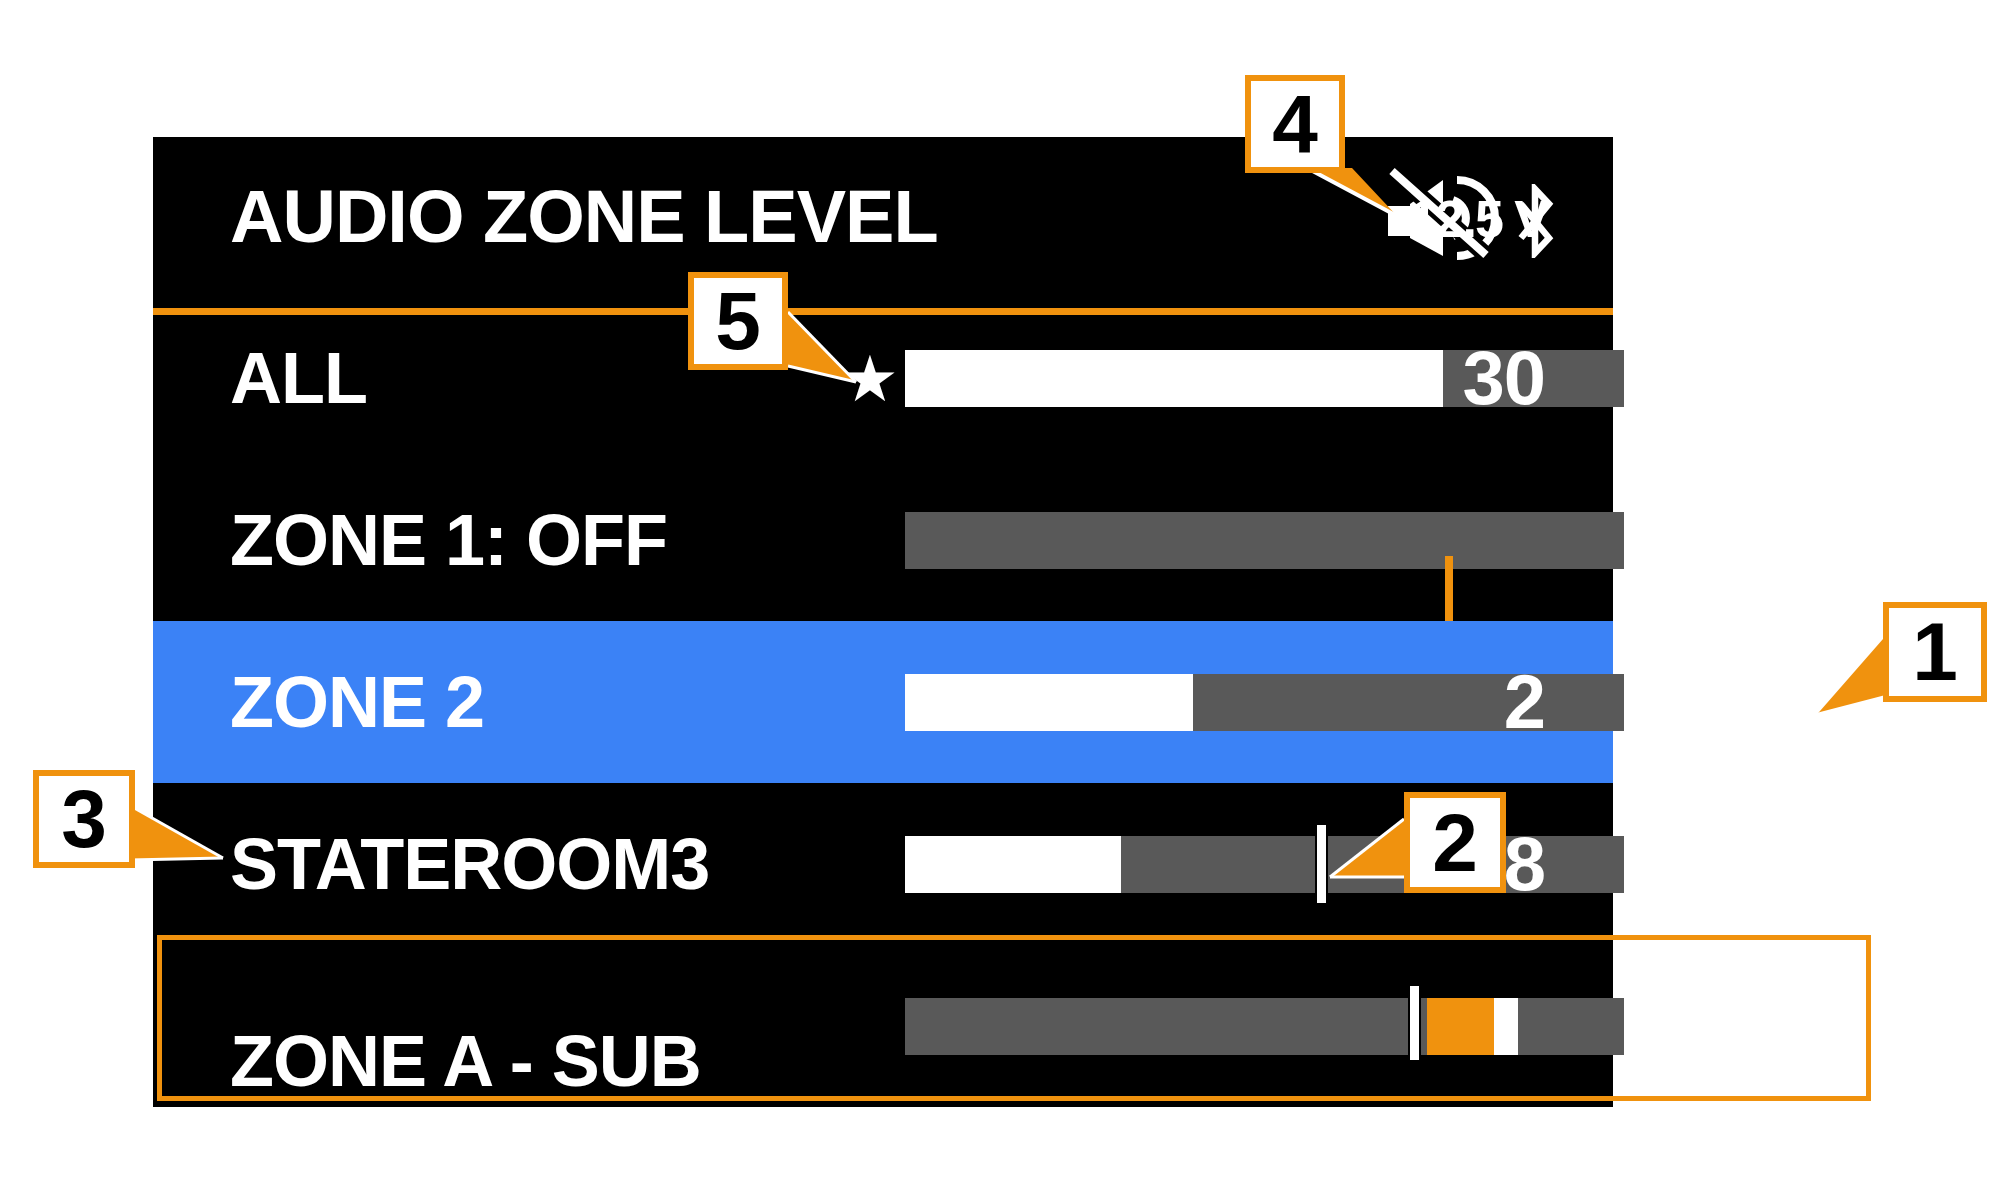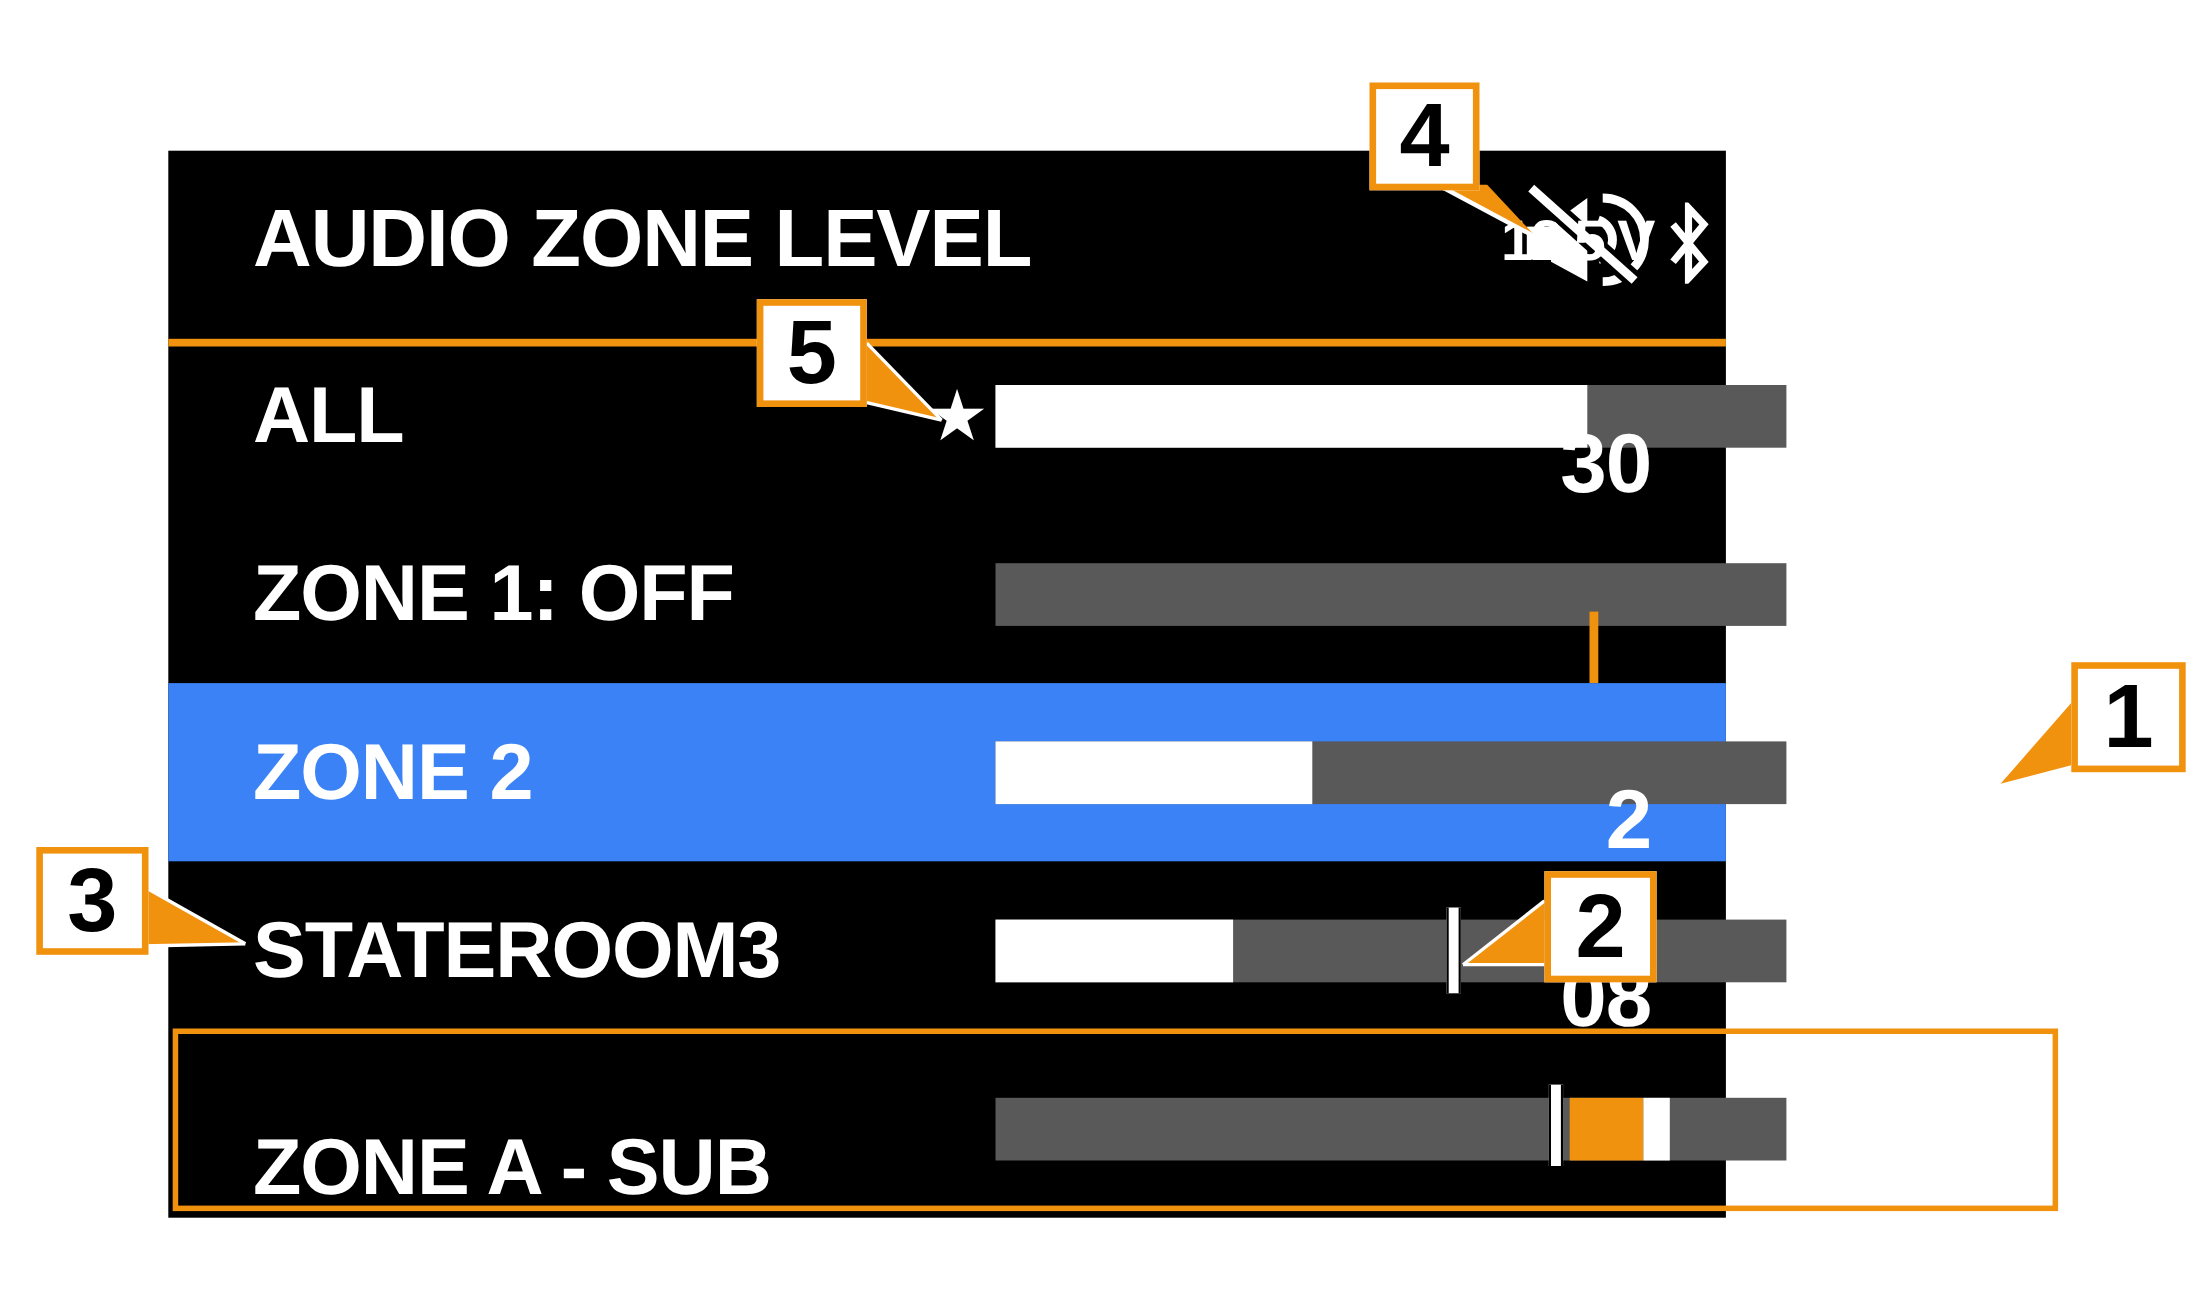--- a/index.html
+++ b/index.html
@@ -1,20 +1,20 @@
 <!DOCTYPE html>
 <html><head>
 <meta charset="utf-8">
 <style>
   html,body{margin:0;padding:0;background:#fff;}
   .stage{position:relative;width:2000px;height:1181px;background:#ffffff;
          font-family:"Liberation Sans",sans-serif;overflow:hidden;}
 
   
-  .panel{position:absolute;left:153px;top:137px;width:1416px;height:970px;background:#000;}
+  .panel{position:absolute;left:153px;top:137px;width:1416px;height:970px;background:#000;padding-left:44px;}
 
   .hdr-title{position:absolute;left:77px;top:40px;font-size:74px;font-weight:bold;
              color:#fff;letter-spacing:-1px;line-height:80px;white-space:nowrap;}
   .voltage{position:absolute;right:66px;top:44px;font-size:52px;font-weight:bold;
            color:#fff;letter-spacing:-2px;line-height:76px;}
   .icon-svg{position:absolute;}
   .mute-svg{left:1222px;top:20px;}
   .bt-svg{left:1360px;top:47px;}
 
   .divider{position:absolute;left:0;top:171px;width:100%;height:7px;background:#F0920E;}
@@ -25,21 +25,21 @@
   .r0{top:160px}.r1{top:322px}.r2{top:484px}.r3{top:646px}.r4{top:808px}
 
   .row-label{position:absolute;left:77px;top:39px;font-size:72px;font-weight:bold;
              color:#fff;letter-spacing:-1px;line-height:84px;white-space:nowrap;}
   .r4 .row-label{top:34px;margin-top:40px;}
 
   .slider{position:absolute;left:752px;top:53px;width:719px;height:57px;background:#595959;}
   .fill{position:absolute;left:0;top:0;height:100%;background:#ffffff;}
 
   .value{position:absolute;right:68px;top:39px;font-size:76px;font-weight:bold;
-         color:#fff;letter-spacing:-1px;line-height:84px;text-align:right;margin-top:44px;}
+         color:#fff;letter-spacing:-1px;line-height:84px;text-align:right;}
 
   .star{position:absolute;left:682px;top:46px;width:70px;height:72px;color:#fff;
         font-size:64px;line-height:72px;text-align:center;
         font-family:"DejaVu Sans",sans-serif;}
 
   .z1-marker{position:absolute;left:1292px;top:97px;width:8px;height:65px;background:#F0920E;}
   .tick-marker{position:absolute;width:13px;background:#fff;border-left:2px solid #000;
                border-right:2px solid #000;box-sizing:border-box;}
   .sr3-marker{left:1162px;top:42px;height:78px;}
   .za-marker{left:1255px;top:41px;height:74px;}

